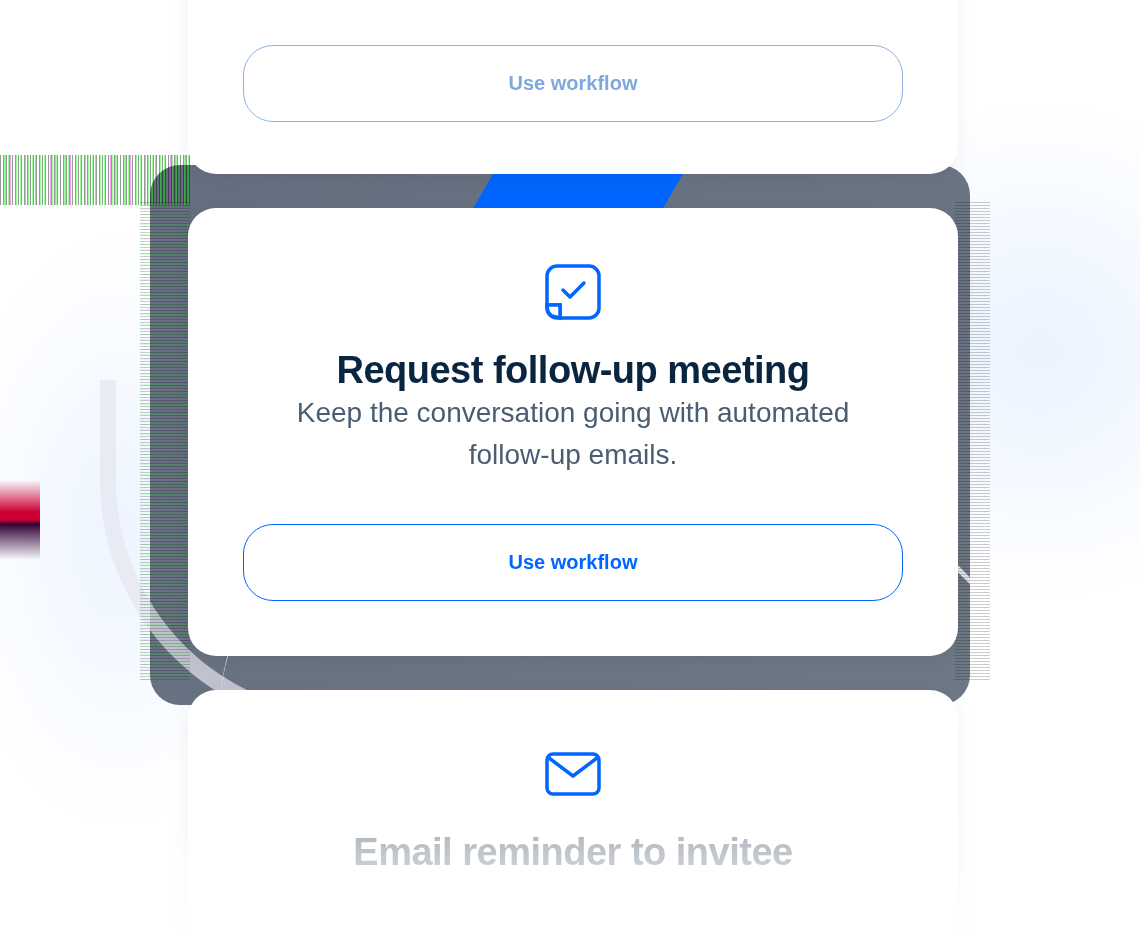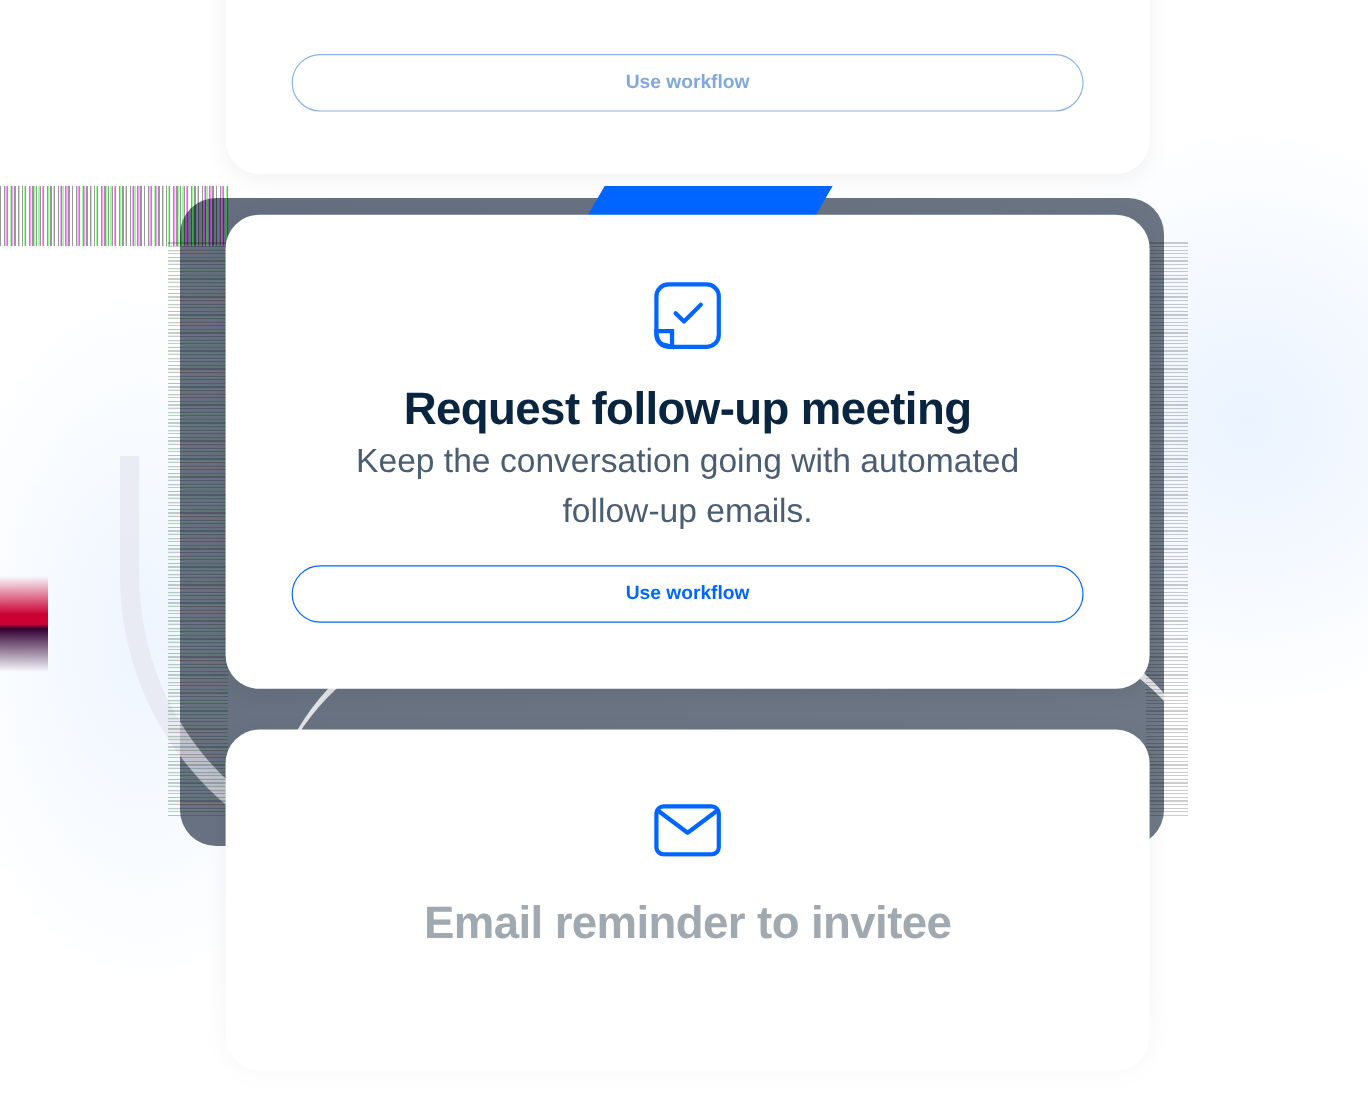--- a/index.html
+++ b/index.html
@@ -189,32 +189,32 @@
       font-size: 38px;
       font-weight: 700;
       color: #0a2540;
       letter-spacing: -0.5px;
     }
     
     .card-description {
       font-size: 28px;
       color: #4a5d72;
       line-height: 1.5;
-      margin-bottom: 24px;
+      margin-bottom: 48px;
       max-width: 560px;
     }
     
     .btn-workflow {
       width: 100%;
-      padding: 14px 20px;
+      padding: 26px 20px;
       background: #ffffff;
       border: 1.5px solid #0066ff;
       border-radius: 30px;
       color: #0066ff;
-      font-size: 16px;
+      font-size: 20px;
       font-weight: 600;
       cursor: pointer;
       font-family: inherit;
     }
     
     .card.faded-top .btn-workflow {
       border-color: #8ab4e8;
       color: #7fa8dd;
     }
     

